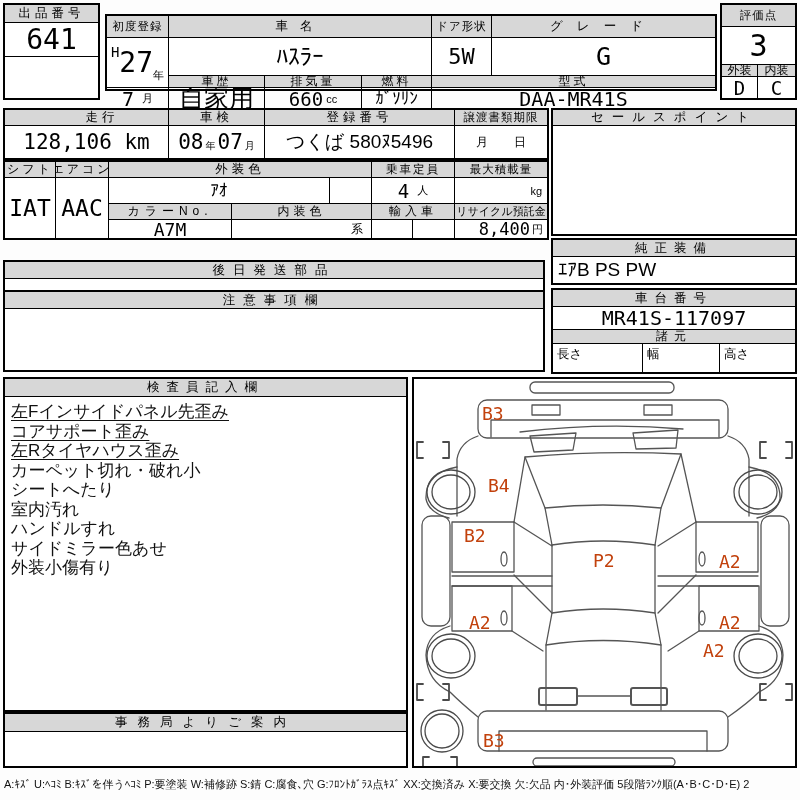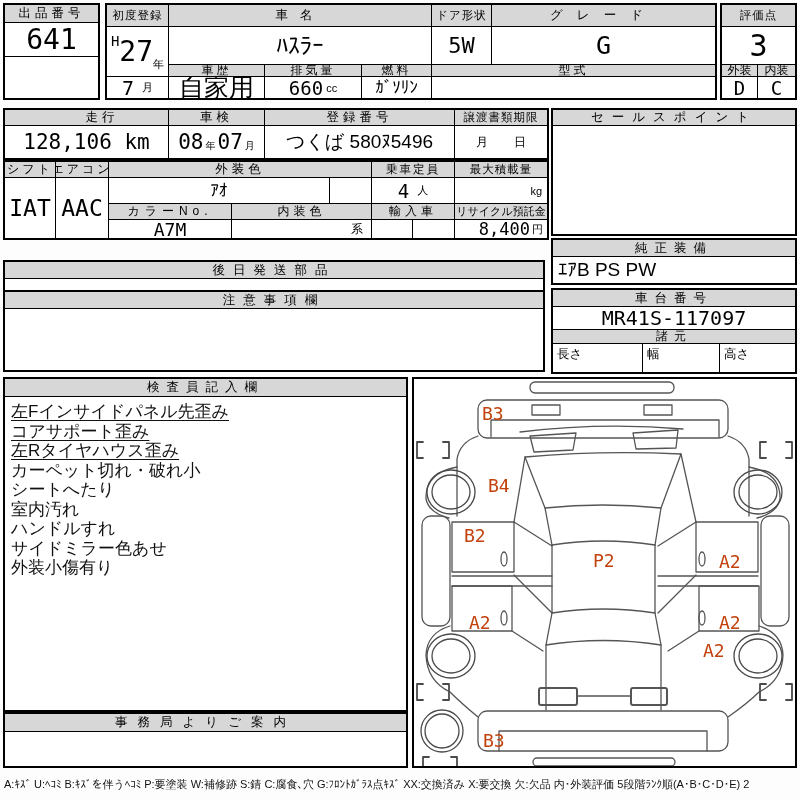--- a/index.html
+++ b/index.html
@@ -25,21 +25,21 @@
 <body>
 
 <div id="sheet">
 
   <div class="box" style="left:3px;top:3px;width:97px;height:97px;">
     <div class="cell hd bb" style="left:0;top:0;width:93px;height:18px;">出品番号</div>
     <div class="cell mono bb" style="left:0;top:18px;width:93px;height:34px;font-size:28px;">641</div>
     <div class="cell" style="left:0;top:52px;width:93px;height:41px;"></div>
   </div>
 
-  <div class="box" style="left:105px;top:3px;width:612px;height:97px;">
+  <div class="box" style="left:105px;top:14px;width:612px;height:77px;">
 
     <div class="cell hd bb br" style="left:0;top:0;width:62px;height:22px;font-size:11.5px;letter-spacing:1px;">初度登録</div>
     <div class="cell hd bb br" style="left:62px;top:0;width:263px;height:22px;letter-spacing:12px;">車名</div>
     <div class="cell hd bb br" style="left:325px;top:0;width:60px;height:22px;font-size:11.5px;letter-spacing:1px;">ドア形状</div>
     <div class="cell hd bb" style="left:385px;top:0;width:223px;height:22px;letter-spacing:14px;">グレード</div>
 
     <div class="cell bb br" style="left:0;top:22px;width:62px;height:50px;">
       <span class="mono" style="font-size:14px;align-self:flex-start;margin-top:6px;">H</span>
       <span class="mono" style="font-size:28px;">27</span>
       <span style="font-size:11px;align-self:flex-end;margin-bottom:4px;">年</span>
@@ -57,20 +57,21 @@
     <div class="cell hd2 bb br" style="left:158px;top:60px;width:97px;height:12px;">排気量</div>
     <div class="cell hd2 bb br" style="left:255px;top:60px;width:70px;height:12px;">燃料</div>
     <div class="cell hd2 bb" style="left:325px;top:60px;width:283px;height:12px;">型式</div>
 
     <div class="cell br" style="left:62px;top:72px;width:96px;height:21px;font-size:25px;">自家用</div>
     <div class="cell br" style="left:158px;top:72px;width:97px;height:21px;">
       <span class="mono" style="font-size:19px;">660</span>
       <span class="unit">cc</span>
     </div>
     <div class="cell br" style="left:255px;top:72px;width:70px;height:21px;font-size:17px;">ｶﾞｿﾘﾝ</div>
+    <div class="cell mono" style="left:325px;top:72px;width:283px;height:21px;font-size:20px;">DAA-MR41S</div>
   </div>
 
   <div class="box" style="left:720px;top:3px;width:77px;height:97px;">
     <div class="cell hd bb" style="left:0;top:0;width:73px;height:22px;font-size:11.5px;letter-spacing:1px;">評価点</div>
     <div class="cell mono bb" style="left:0;top:22px;width:73px;height:38px;font-size:30px;">3</div>
     <div class="cell hd2 bb br" style="left:0;top:60px;width:36px;height:12px;letter-spacing:0;">外装</div>
     <div class="cell hd2 bb" style="left:36px;top:60px;width:37px;height:12px;letter-spacing:0;">内装</div>
     <div class="cell mono br" style="left:0;top:72px;width:36px;height:21px;font-size:19px;">D</div>
     <div class="cell mono" style="left:36px;top:72px;width:37px;height:21px;font-size:19px;">C</div>
   </div>

